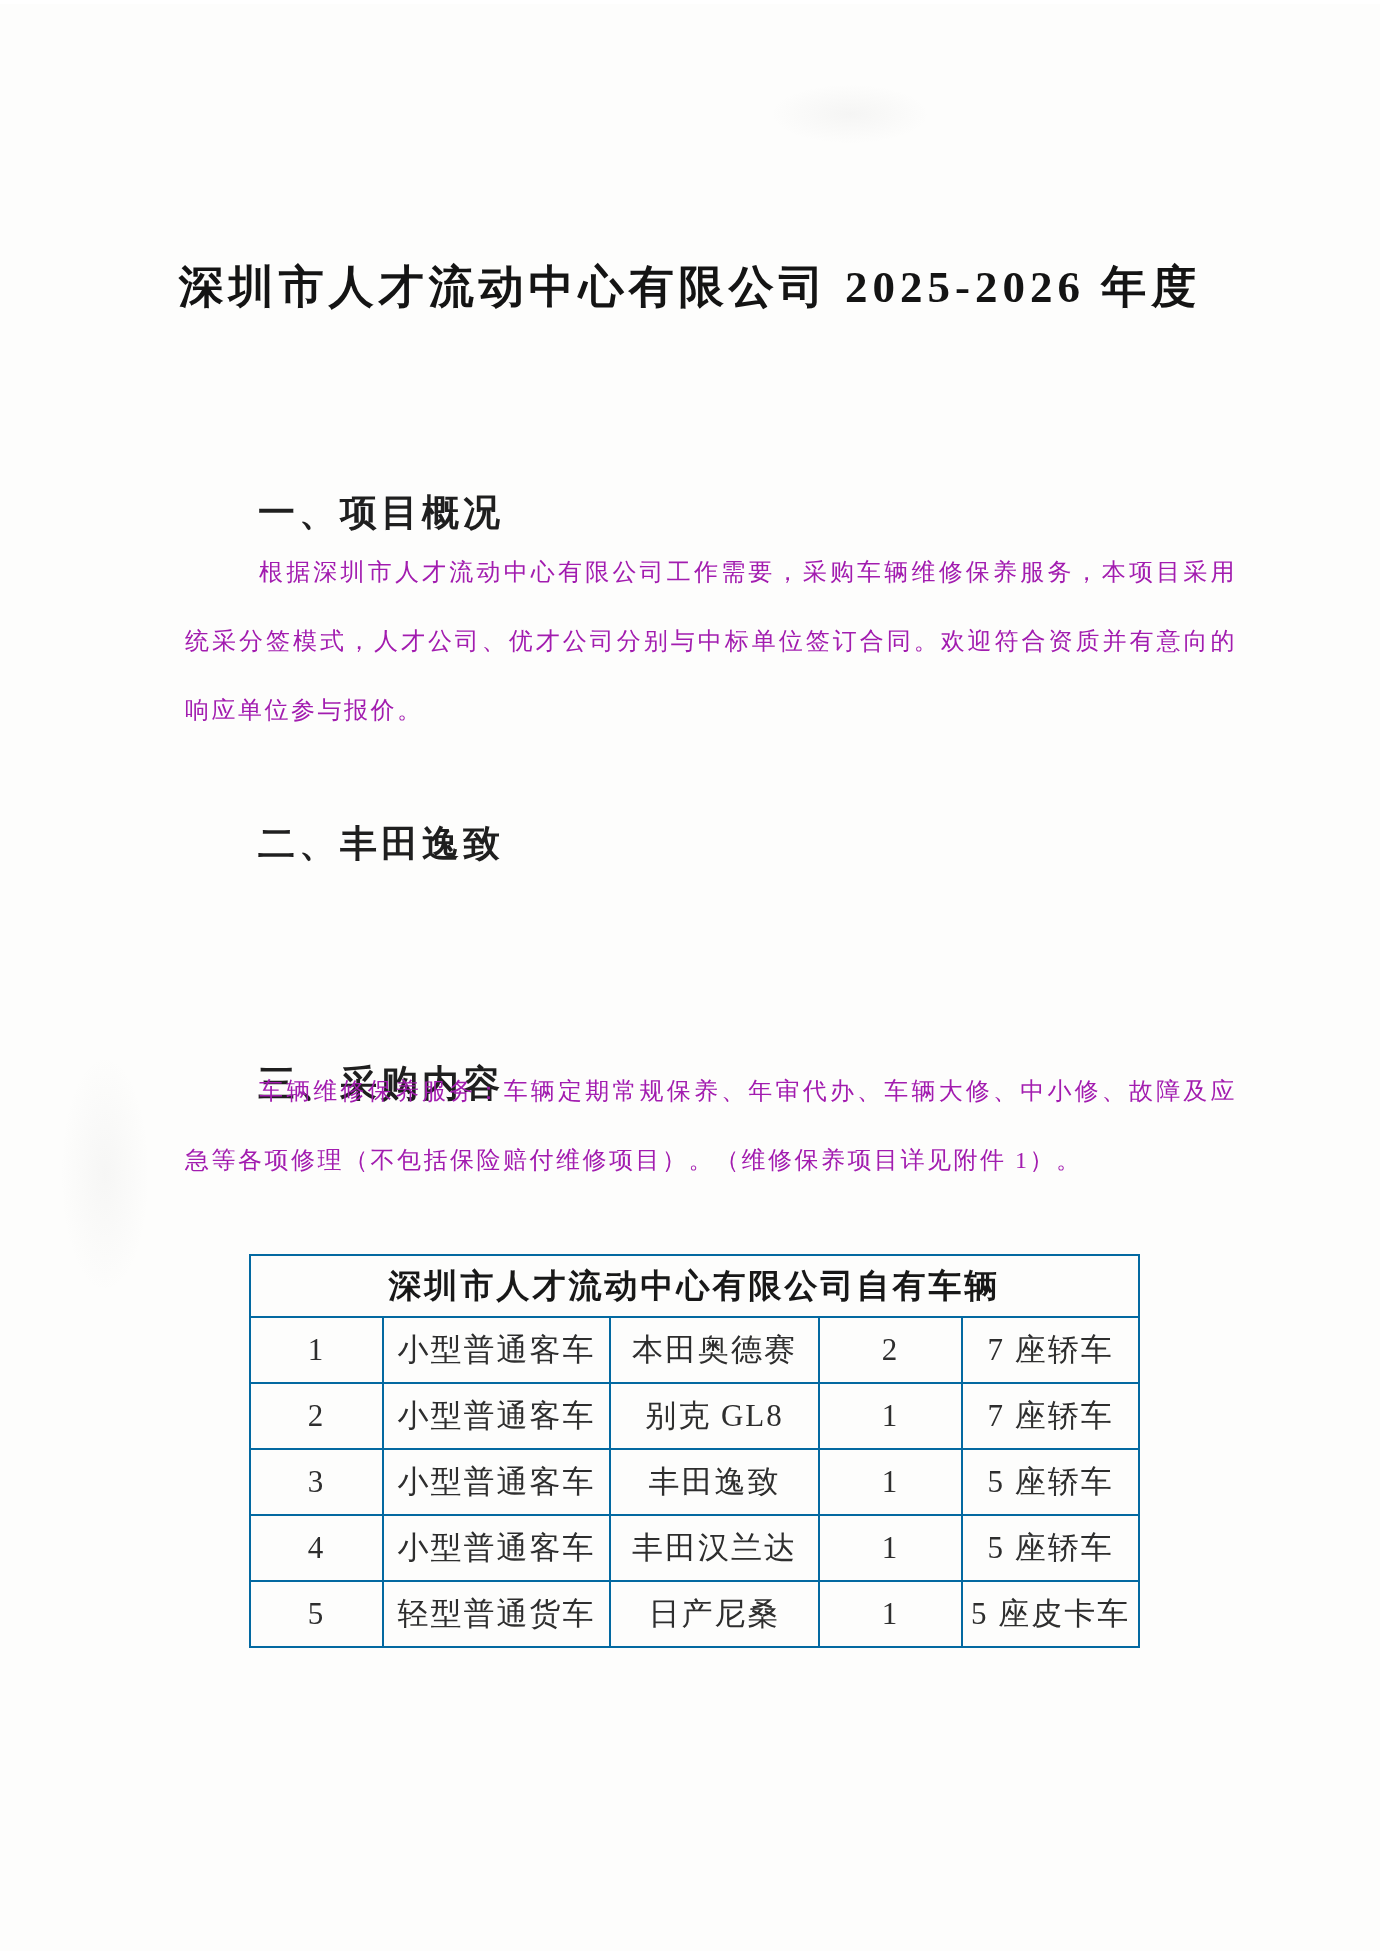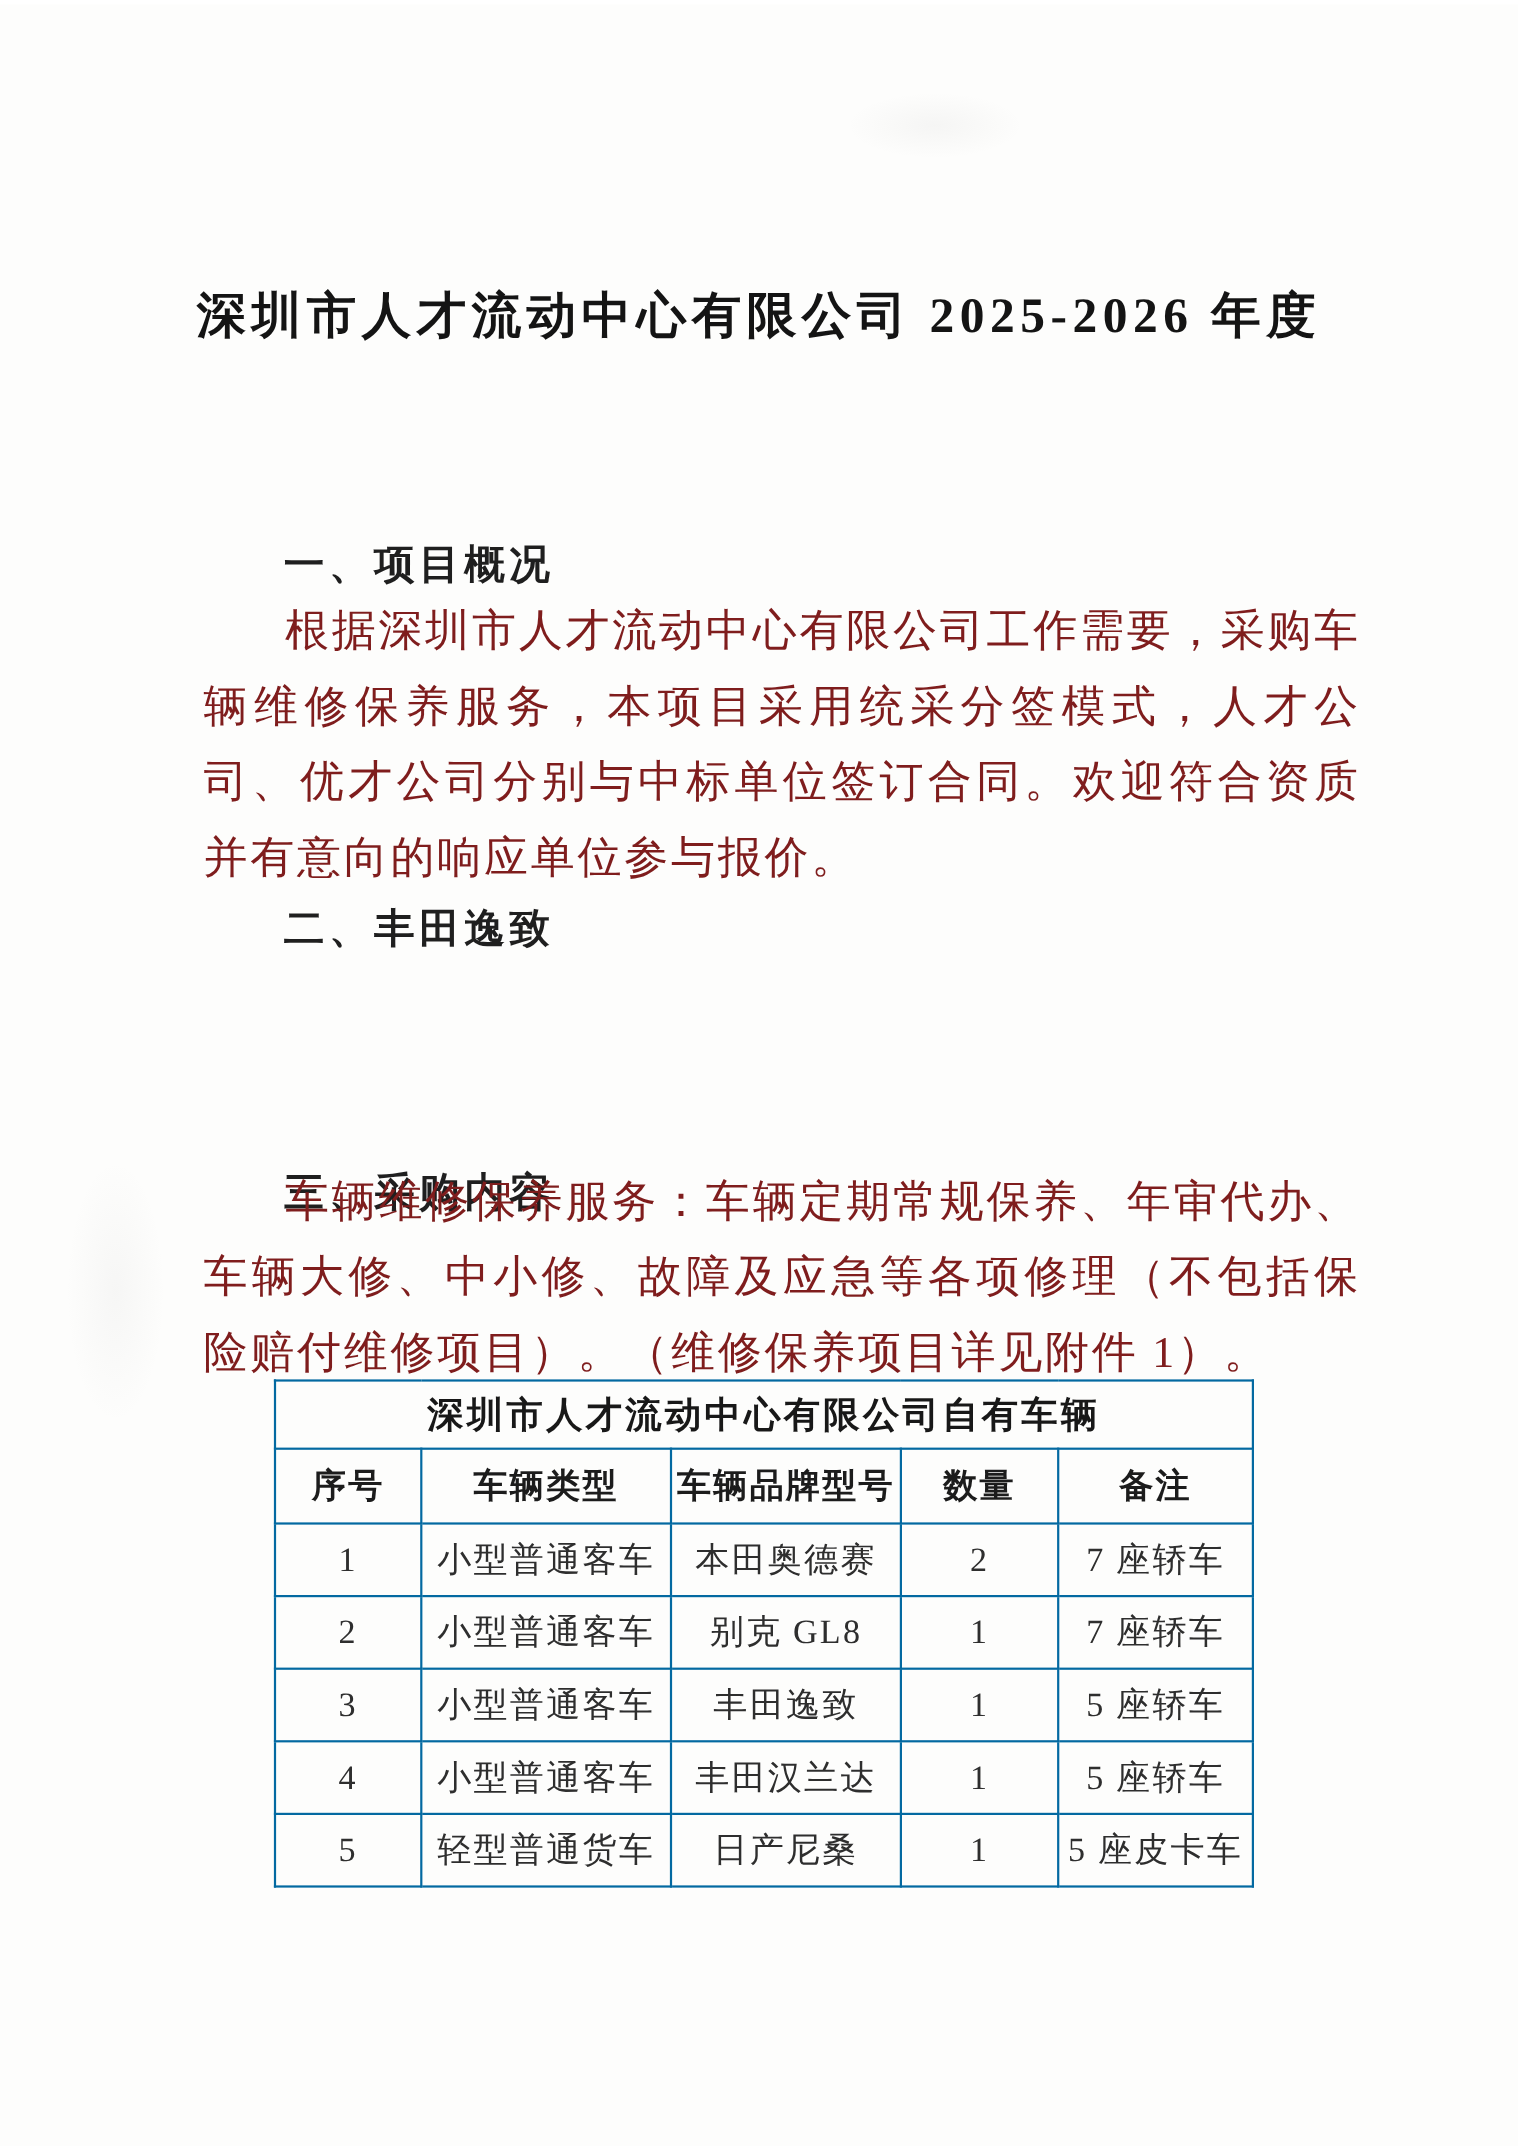--- a/index.html
+++ b/index.html
@@ -23,22 +23,22 @@
   }
   .sec-heading{
     position:absolute;left:258px;
     font-family:"Liberation Sans","DejaVu Sans",sans-serif;
     font-weight:bold;font-size:37px;line-height:44px;
     color:#1f1f1f;letter-spacing:4px;white-space:nowrap;
   }
   .h1{top:487px;} .h2{top:818px;} .h3{top:1058px;text-align:center;}
   .para{
     position:absolute;left:185px;width:1052px;
-    font-size:40px;line-height:69px;letter-spacing:2.5px;
-    text-align:justify;text-indent:74px;color:#7f1d1d;
+    font-size:24px;line-height:69px;letter-spacing:2.5px;
+    text-align:justify;text-indent:74px;color:#a21caf;
   }
   .p1{top:534px;} .p2{top:861px;} .p3{top:1053px;}
 
   .vtable{
     position:absolute;top:1250px;left:249px;width:889px;
     border-collapse:collapse;table-layout:fixed;
     color:#2e2e2e;font-size:31px;
   }
   .vtable col.c0{width:133px;} .vtable col.c1{width:227px;}
   .vtable col.c2{width:209px;} .vtable col.c3{width:143px;}
@@ -81,27 +81,20 @@
       <col class="c0">
         <col class="c1">
         <col class="c2">
         <col class="c3">
         <col class="c4">
     </colgroup>
     <tbody>
       <tr>
         <td class="tbl-title" colspan="5">深圳市人才流动中心有限公司自有车辆</td>
       </tr>
-      <tr class="hdr">
-        <th>序号</th>
-        <th>车辆类型</th>
-        <th>车辆品牌型号</th>
-        <th>数量</th>
-        <th>备注</th>
-      </tr>
       <tr class="datarow">
         <td>1</td>
         <td>小型普通客车</td>
         <td>本田奥德赛</td>
         <td>2</td>
         <td>7 座轿车</td>
       </tr>
       <tr class="datarow">
         <td>2</td>
         <td>小型普通客车</td>

